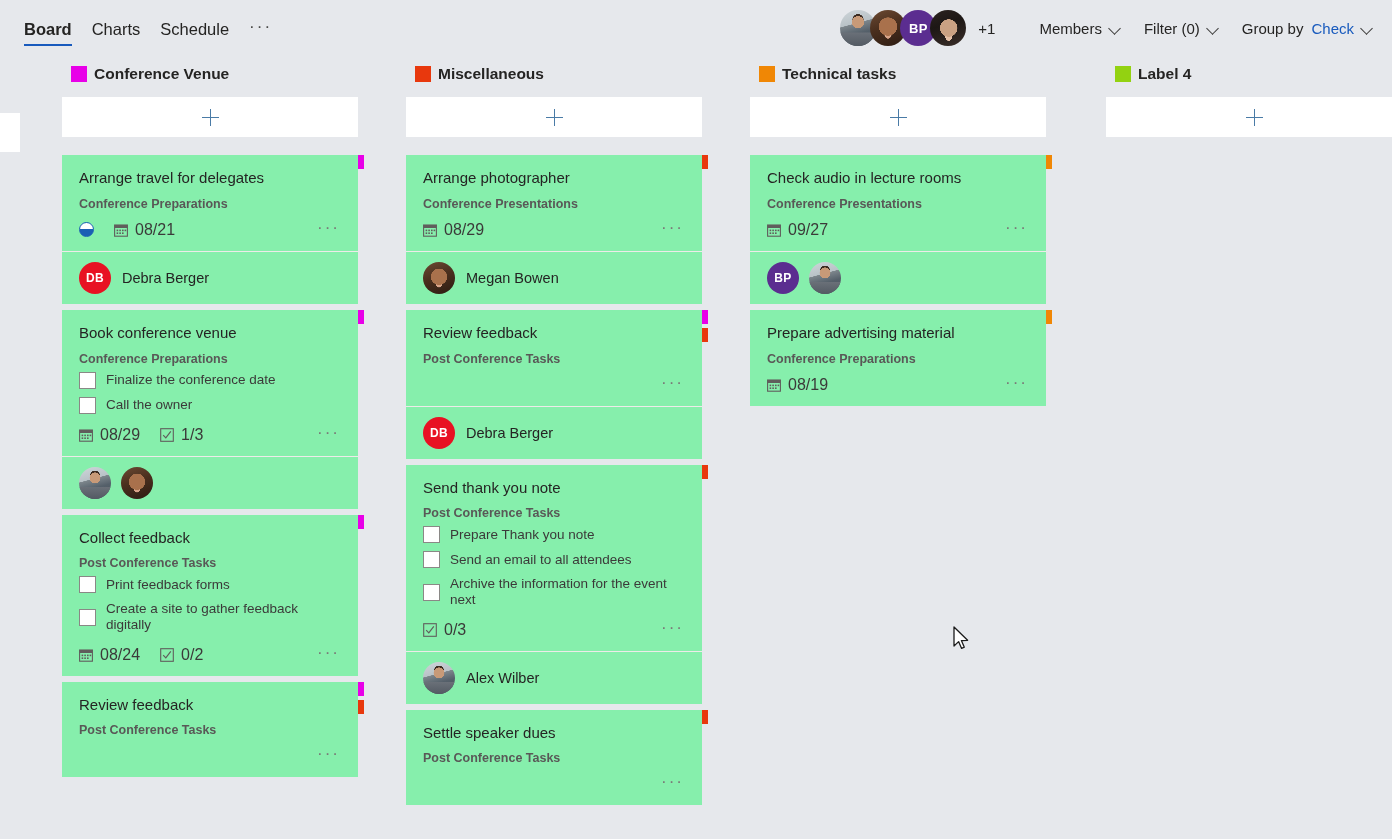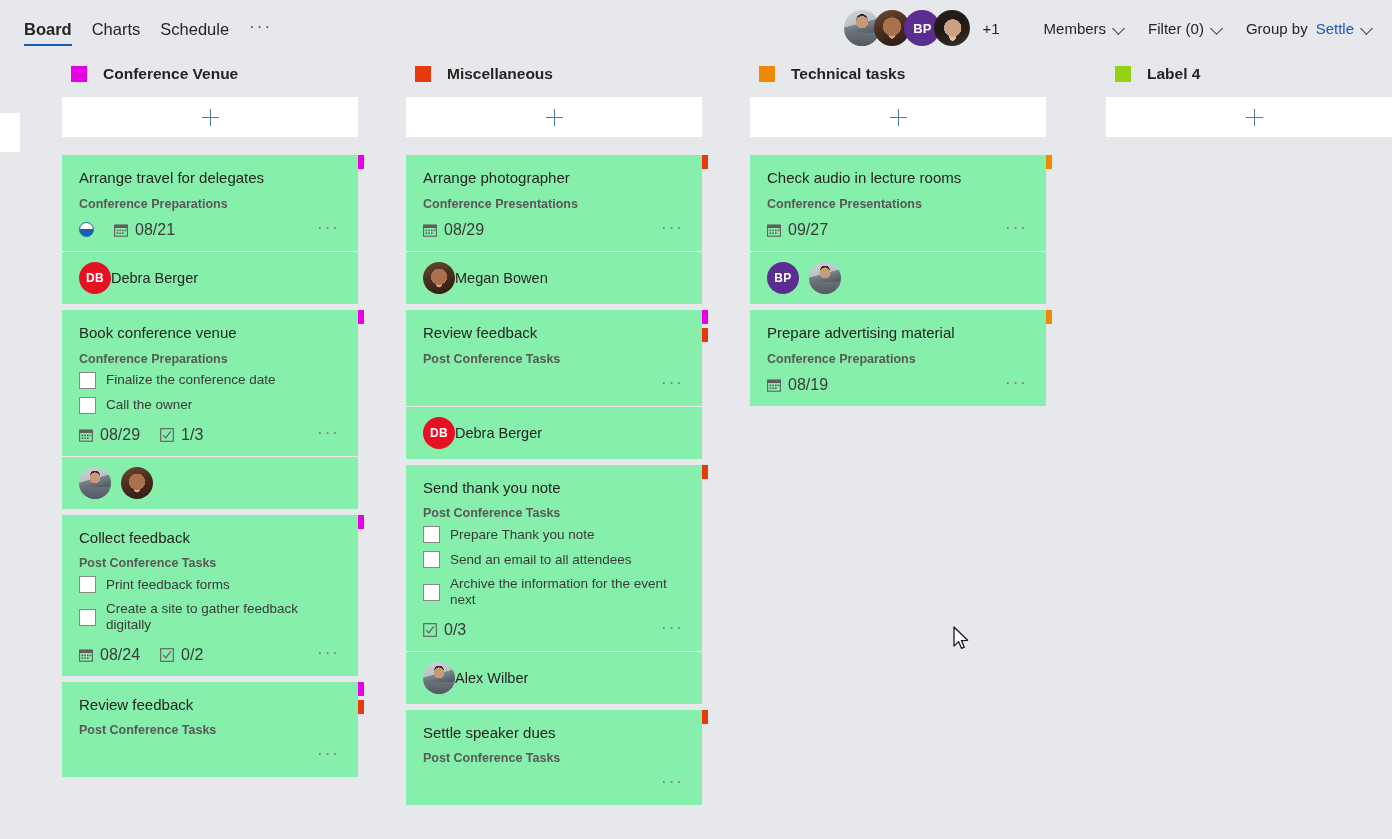--- a/index.html
+++ b/index.html
@@ -143,21 +143,21 @@
     width: 296px;
   }
   .bucket.b0 { left: 62px; }
   .bucket.b1 { left: 406px; }
   .bucket.b2 { left: 750px; }
   .bucket.b3 { left: 1106px; }
 
   .bucket-head {
     display: flex;
     align-items: center;
-    gap: 16px;
+    gap: 7px;
     height: 36px;
     padding-left: 9px;
   }
   .swatch { width: 16px; height: 16px; flex: none; }
   .bucket-title {
     font-size: 15.5px;
     font-weight: bold;
     color: #252423;
   }
 
@@ -265,21 +265,21 @@
     line-height: 10px;
     cursor: pointer;
     padding: 4px 2px 8px 10px;
   }
 
   .card-footer {
     border-top: 1px solid #edebe9;
     padding: 10px 16px 10px 17px;
     display: flex;
     align-items: center;
-    gap: 0;
+    gap: 11px;
     min-height: 52px;
   }
   .assignee-name {
     font-size: 14.5px;
     color: #252423;
   }
   .av-group { display: flex; align-items: center; gap: 10px; }
 
   
   .ph { width: 100%; height: 100%; position: relative; display: block; }
@@ -354,21 +354,21 @@
       <span class="chev"></span>
     </div>
 
     <div class="hdr-ctrl">
       <span>Filter (0)</span>
       <span class="chev"></span>
     </div>
 
     <div class="hdr-ctrl">
       <span>Group by</span>
-      <span class="accent">Settle</span>
+      <span class="accent">Check</span>
       <span class="chev"></span>
     </div>
   </div>
 </div>
 
 <div class="board">
   <div class="sliver"></div>
   <div id="buckets-root">
       <div class="bucket b0">
     <div class="bucket-head">

